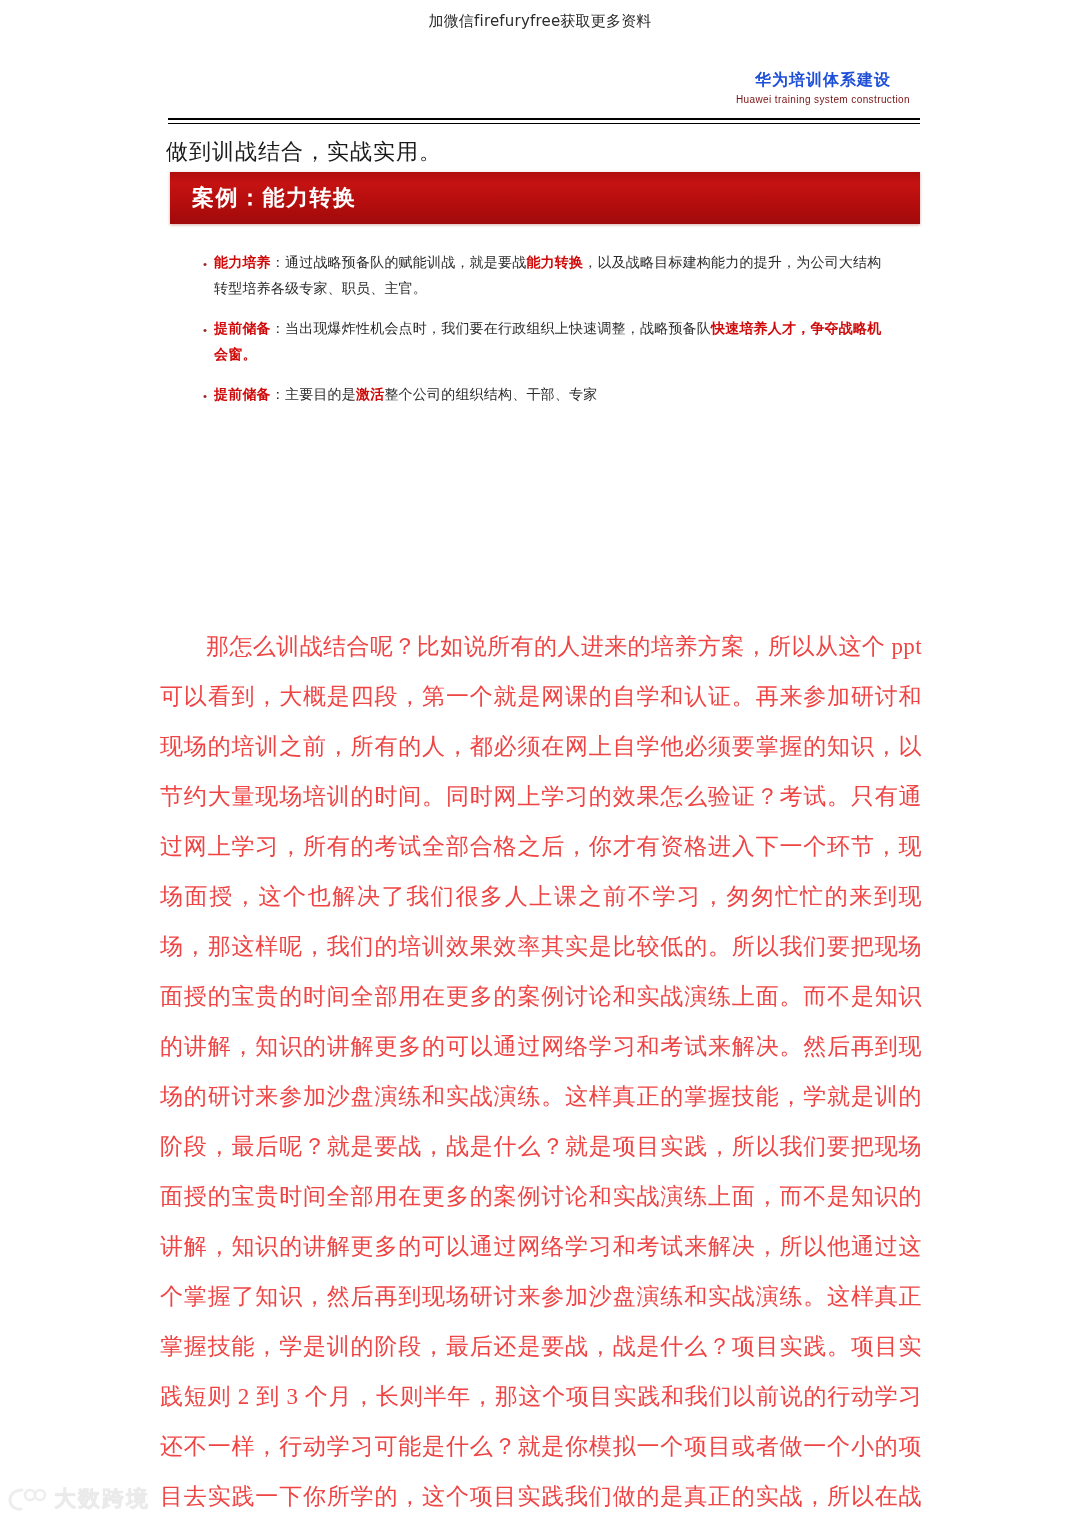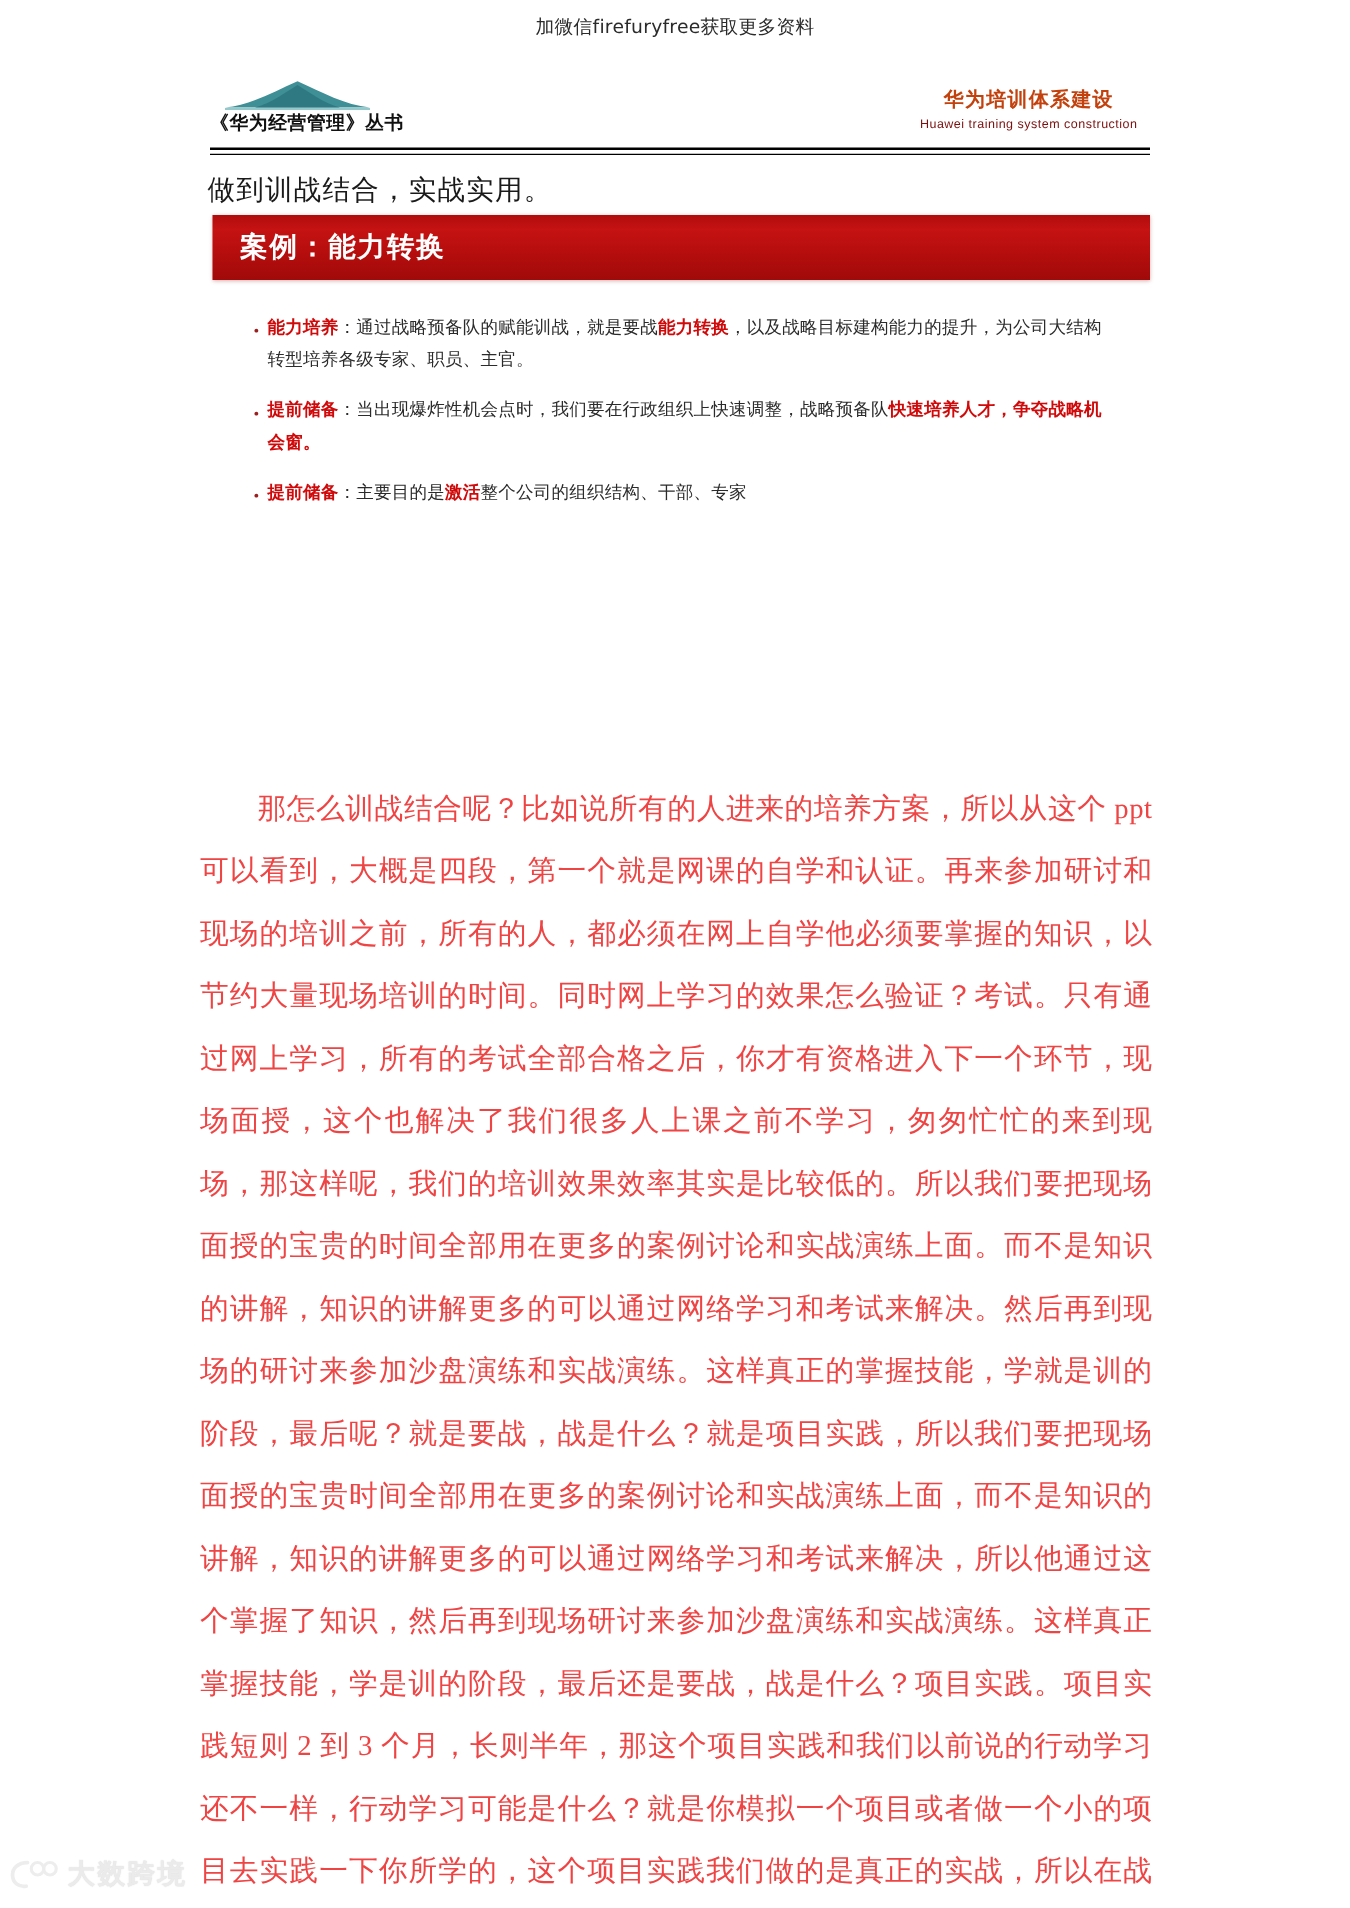--- a/index.html
+++ b/index.html
@@ -60,21 +60,21 @@
   .hdr-right {
     position: absolute;
     right: 10px;
     top: 8px;
     text-align: center;
   }
   .hdr-right-cn {
     font-family: "DejaVu Sans", "Liberation Sans", sans-serif;
     font-weight: bold;
     font-size: 16px;
-    color: #c2410c;
+    color: #1d4ed8;
     letter-spacing: 1px;
   }
   .hdr-right-en {
     font-family: Liberation Sans, sans-serif;
     font-size: 10px;
     color: #7a1010;
     letter-spacing: 0.4px;
     margin-top: 3px;
   }
   .hdr-rule-thick {
@@ -220,28 +220,20 @@
     margin-left: 6px;
     text-shadow: 0 0 1px #d5d5d5;
   }
 </style>
 </head>
 <body>
 
 <div class="top-watermark">加微信firefuryfree获取更多资料</div>
 
 <div class="page-header">
-  <div class="hdr-left">
-    <svg class="mountain-logo" viewBox="0 0 120 26">
-      <path d="M2 24 C 22 22, 40 12, 60 3 C 80 12, 98 22, 118 24 Z" fill="#3f8f96"></path>
-      <path d="M26 24 C 40 20, 50 12, 60 6 C 70 12, 80 20, 94 24 Z" fill="#2f7a82"></path>
-      <path d="M2 25.2 L118 25.2" stroke="#6fb6bc" stroke-width="1.2" fill="none"></path>
-    </svg>
-    <div class="hdr-left-label">《华为经营管理》丛书</div>
-  </div>
   <div class="hdr-right">
     <div class="hdr-right-cn">华为培训体系建设</div>
     <div class="hdr-right-en">Huawei training system construction</div>
   </div>
   <div class="hdr-rule-thick"></div>
   <div class="hdr-rule-thin"></div>
 </div>
 
 <div class="intro-line">做到训战结合，实战实用。</div>
 

